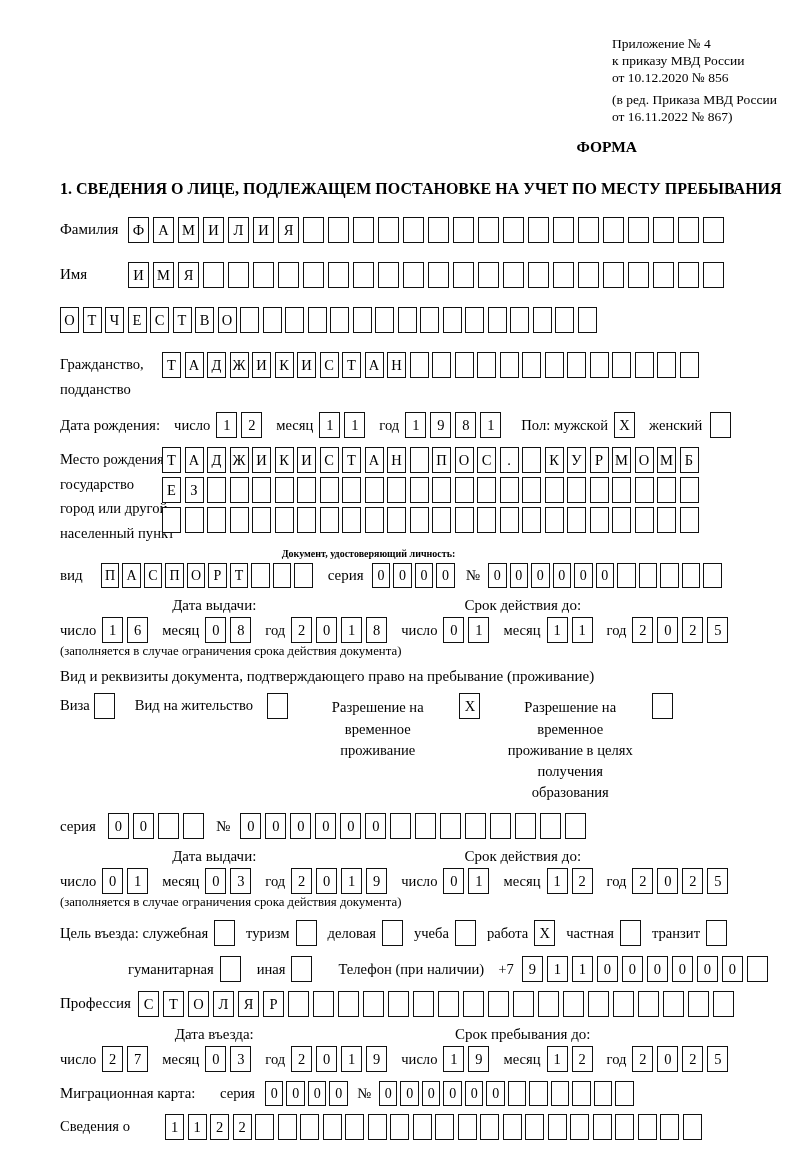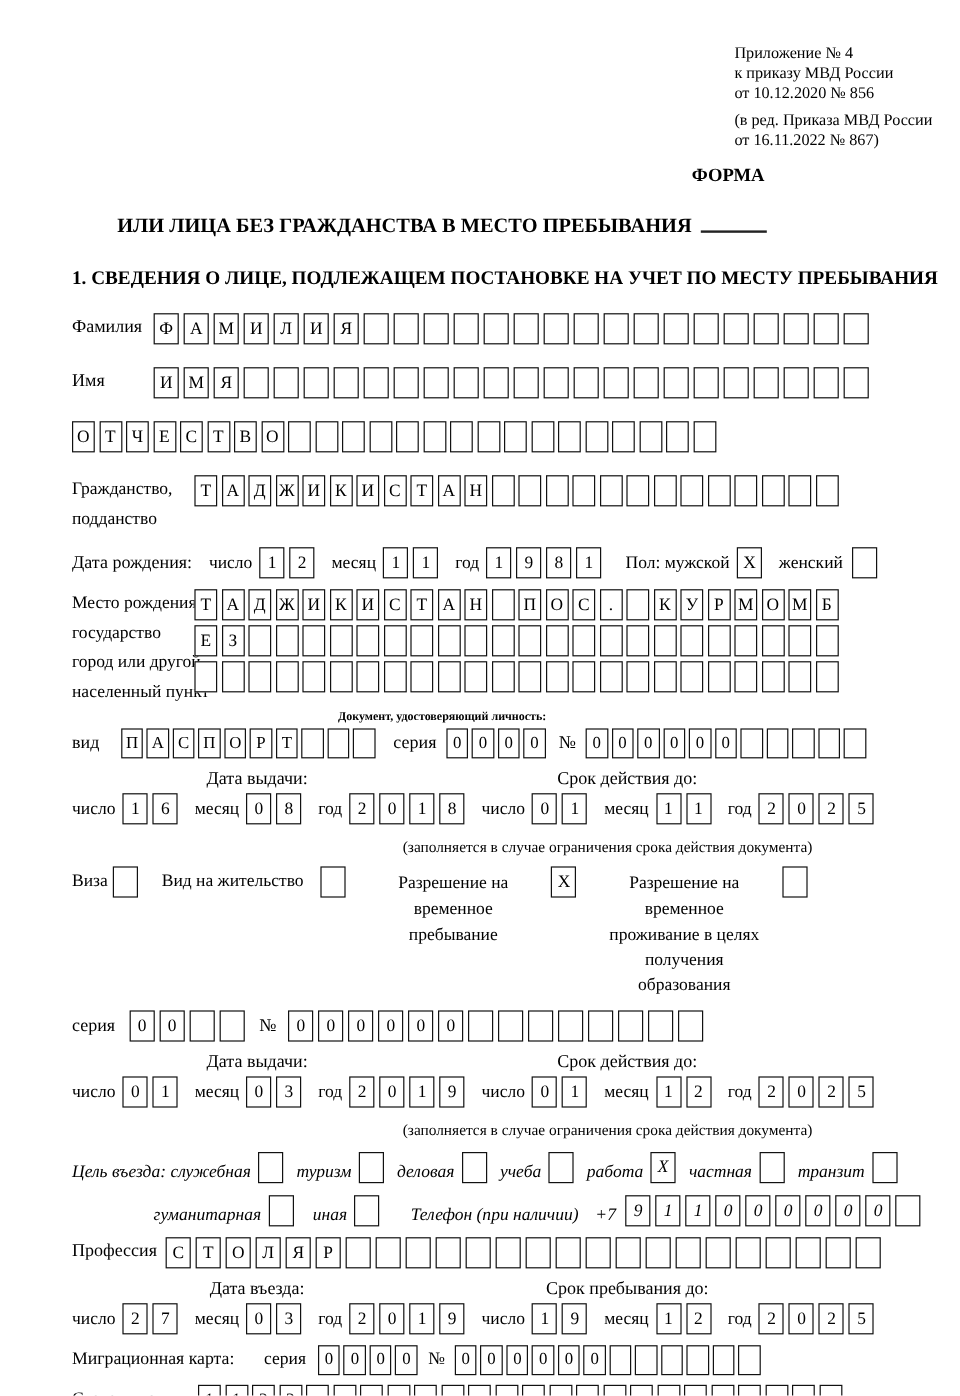--- a/index.html
+++ b/index.html
@@ -37,32 +37,32 @@
   .cb{margin-left:7px;}
 
   
   .dg{display:flex;align-items:center;font-size:14.6px;white-space:nowrap;}
   .dg .dg-lbl{margin-right:6px;}
   .dg .dg-lbl+.cells{margin-right:10px;}
   .tc{margin-top:9px;}
   .tc-heads{display:flex;font-size:15px;}
   .tc-heads>div{width:50%;text-align:center;white-space:nowrap;}
   .tc-body{display:flex;justify-content:space-between;margin-top:3px;}
-  .tc-note{text-align:right;font-size:12.8px;margin-top:12px;white-space:nowrap;}
+  .tc-note{font-size:12.8px;margin-top:1px;white-space:nowrap;}
 
   .para{font-size:15px;margin-top:9px;white-space:nowrap;}
   .center-bold{text-align:center;font-weight:bold;font-size:10px;margin-top:8px;}
 
   
   .prm{display:flex;align-items:flex-start;margin-top:8px;font-size:14.6px;}
   .prm-item{display:flex;align-items:flex-start;margin-right:16px;}
   .prm-item .txt{white-space:nowrap;padding-top:4px;}
   .prm-item .ctr{text-align:center;line-height:1.45;padding-top:4px;}
 
-  .purpose{display:flex;align-items:flex-end;font-size:14.6px;margin-top:10px;white-space:nowrap;font-style:italic;}
+  .purpose{display:flex;align-items:center;font-size:14.6px;margin-top:10px;white-space:nowrap;}
   .purpose .g{margin-left:7px;}
   .purpose .cb{margin-left:6px;}
   .indent68{margin-left:68px;}
   .phone-pre{margin:0 8px 0 14px;}
 </style>
 </head>
 <body>
 
 <div class="page">
 
@@ -70,21 +70,20 @@
     <div>Приложение № 4</div>
     <div>к приказу МВД России</div>
     <div>от 10.12.2020 № 856</div>
     <div class="hdr-gap"></div>
     <div>(в ред. Приказа МВД России</div>
     <div>от 16.11.2022 № 867)</div>
   </div>
   <div class="forma">ФОРМА</div>
 
   <div class="title">
-    <div><span>ИЛИ ЛИЦА БЕЗ ГРАЖДАНСТВА В МЕСТО ПРЕБЫВАНИЯ</span><span class="blank"></span></div>
   </div>
 
   <div class="sec-head">1. СВЕДЕНИЯ О ЛИЦЕ, ПОДЛЕЖАЩЕМ ПОСТАНОВКЕ НА УЧЕТ ПО МЕСТУ ПРЕБЫВАНИЯ</div>
 
   <div class="frow">
     <div class="lbl w68">Фамилия</div>
     <div class="cells">
         <span class="cell">Ф</span>
         <span class="cell">А</span>
         <span class="cell">М</span>
@@ -400,34 +399,35 @@
             <span class="cell">2</span>
             <span class="cell">0</span>
             <span class="cell">2</span>
             <span class="cell">5</span>
           </div>
       </div>
     </div>
     <div class="tc-note">(заполняется в случае ограничения срока действия документа)</div>
   </div>
 
+  <div class="para">Вид и реквизиты документа, подтверждающего право на пребывание (проживание)</div>
 
   <div class="prm">
     <div class="prm-item">
       <span class="txt">Виза</span>
       <span class="cell cb" style="margin-left:4px;"></span>
     </div>
     <div class="prm-item">
       <span class="txt">Вид на жительство</span>
       <span class="cell cb" style="margin-left:14px;"></span>
     </div>
     <div class="prm-item">
       <span class="ctr">
         <div>Разрешение на временное</div>
-        <div>пребывание</div>
+        <div>проживание</div>
       </span>
       <span class="cell cb" style="margin-left:12px;">X</span>
     </div>
     <div class="prm-item" style="margin-right:0;">
       <span class="ctr">
         <div>Разрешение на временное</div>
         <div>проживание в целях</div>
         <div>получения образования</div>
       </span>
       <span class="cell cb" style="margin-left:12px;"></span>

